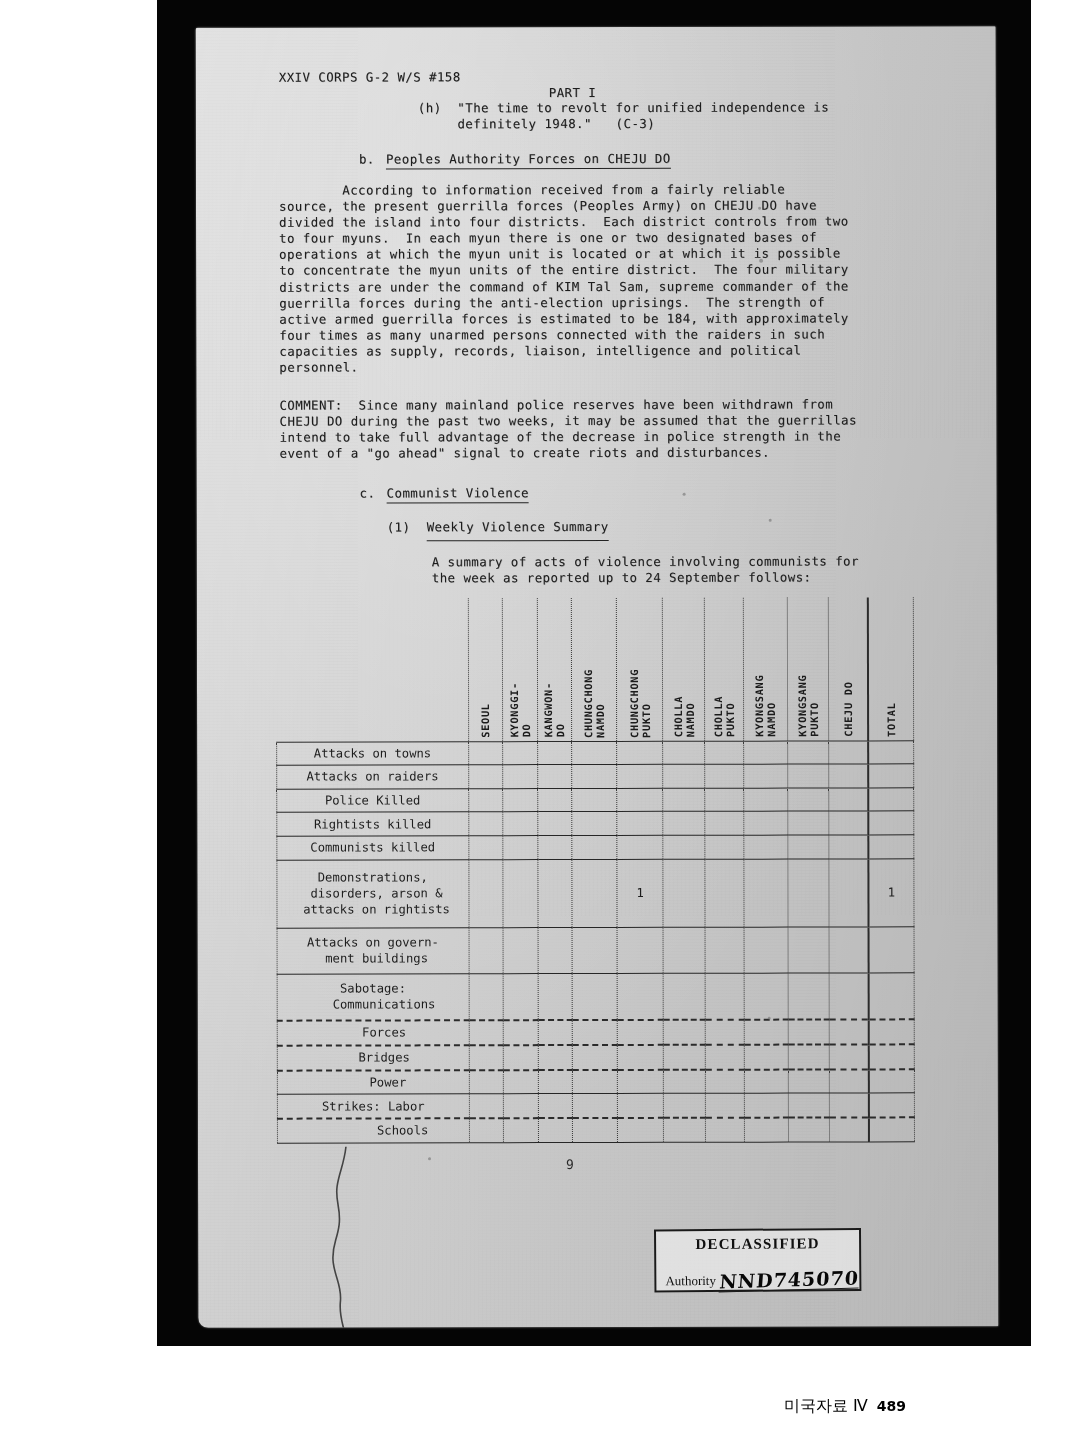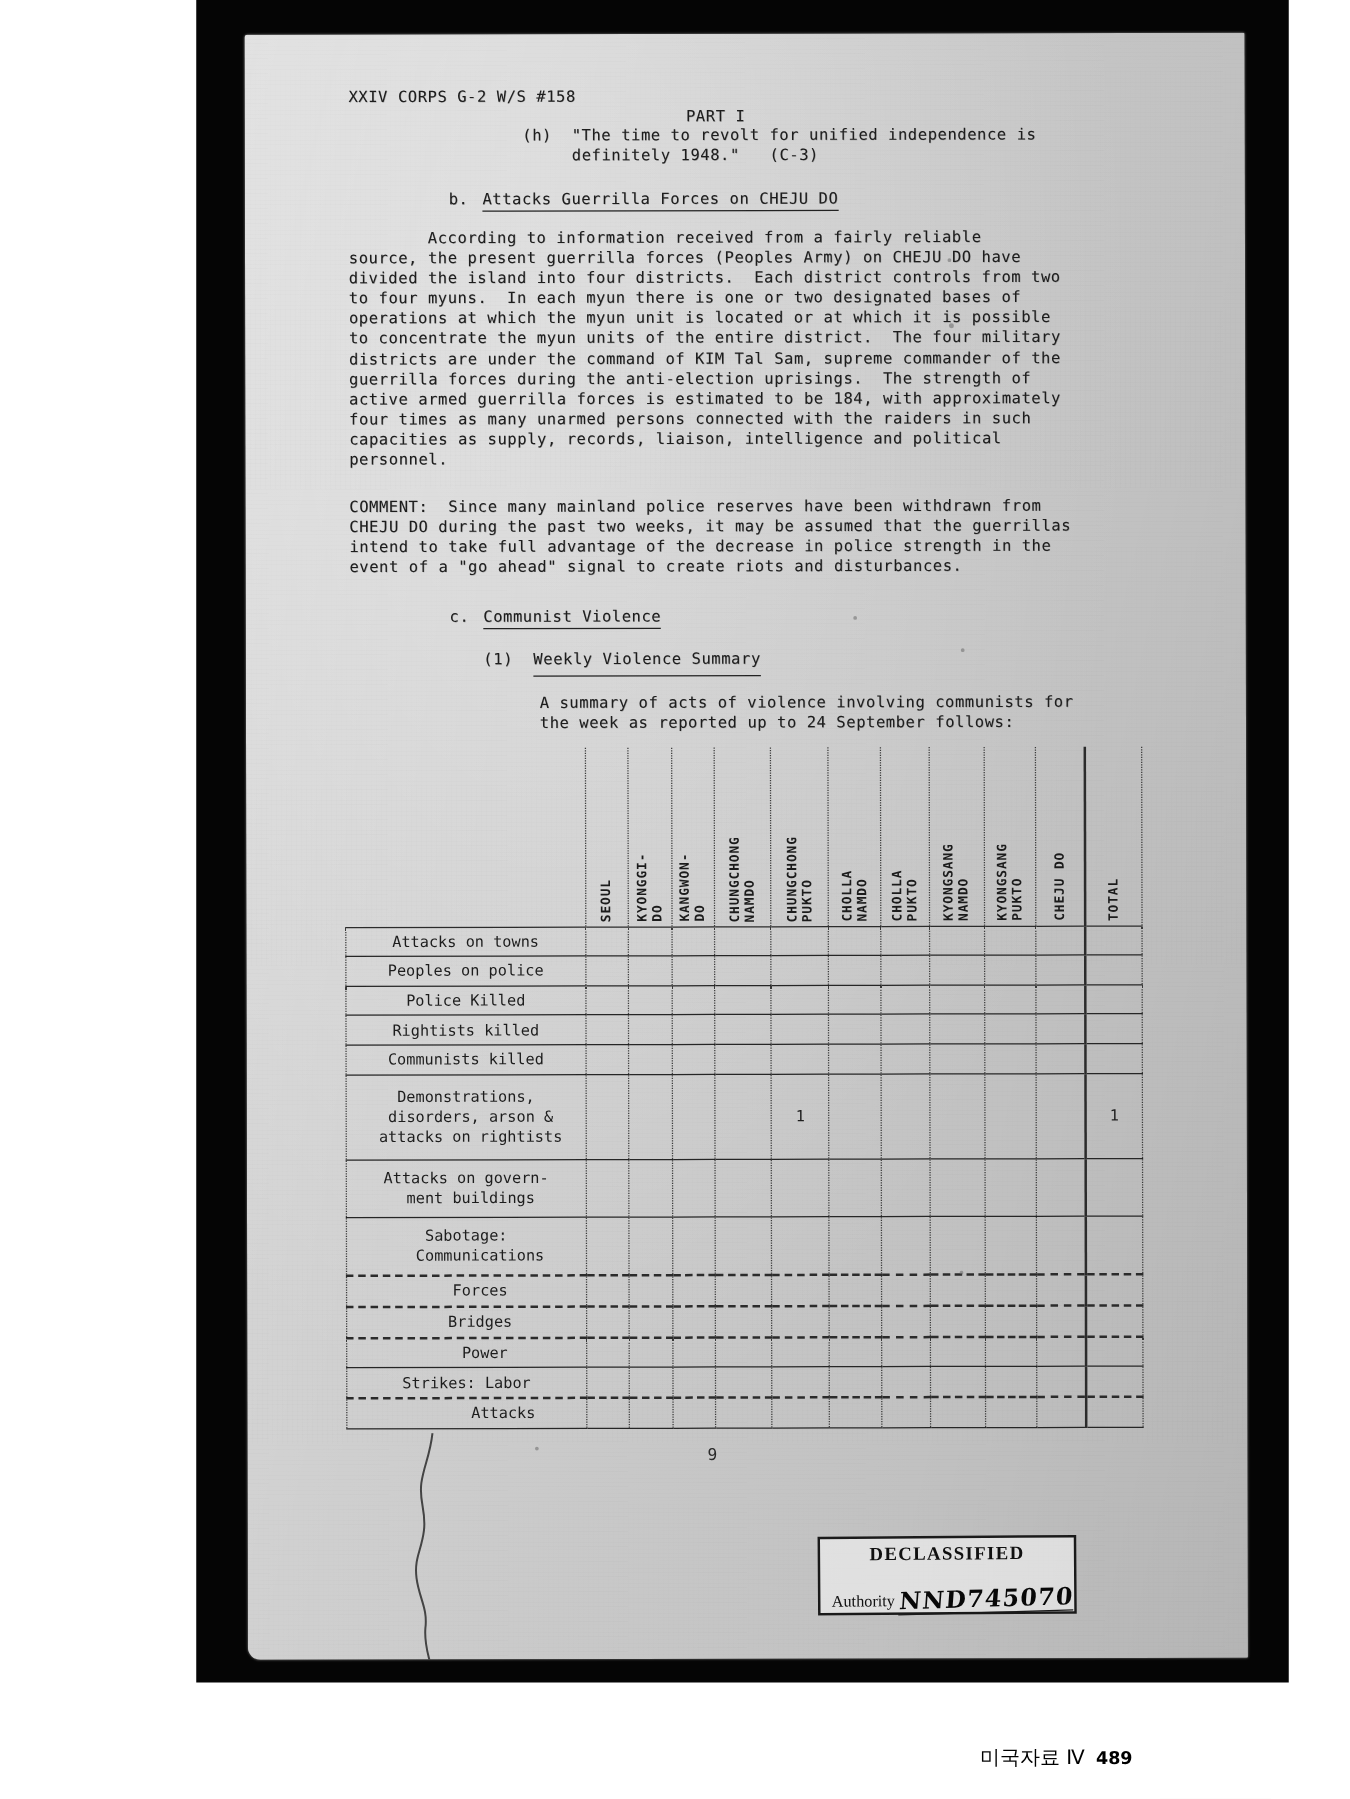--- a/index.html
+++ b/index.html
@@ -211,21 +211,21 @@
 
   <div class="paper">
     <div class="paper-grain"></div>
 
     <div class="typed doc-head">XXIV CORPS G-2 W/S #158</div>
     <div class="typed part-label">PART I</div>
     <div class="typed quote-block">(h)  "The time to revolt for unified independence is
      definitely 1948."   (C-3)</div>
 
     <div class="typed sec-b-letter">b.</div>
-    <div class="typed sec-b-title">Attacks Guerrilla Forces on CHEJU DO</div>
+    <div class="typed sec-b-title">Peoples Authority Forces on CHEJU DO</div>
 
     <div class="typed body-para">        According to information received from a fairly reliable
 source, the present guerrilla forces (Peoples Army) on CHEJU DO have
 divided the island into four districts.  Each district controls from two
 to four myuns.  In each myun there is one or two designated bases of
 operations at which the myun unit is located or at which it is possible
 to concentrate the myun units of the entire district.  The four military
 districts are under the command of KIM Tal Sam, supreme commander of the
 guerrilla forces during the anti-election uprisings.  The strength of
 active armed guerrilla forces is estimated to be 184, with approximately
@@ -316,21 +316,21 @@
               <td></td>
               <td></td>
               <td></td>
               <td></td>
               <td></td>
               <td></td>
               <td></td>
               <td class="total-col"></td>
             </tr>
             <tr class="solid-top">
-              <td class="rowlabel">Peoples on police</td>
+              <td class="rowlabel">Attacks on raiders</td>
               <td></td>
               <td></td>
               <td></td>
               <td></td>
               <td></td>
               <td></td>
               <td></td>
               <td></td>
               <td></td>
               <td></td>
@@ -474,21 +474,21 @@
               <td></td>
               <td></td>
               <td></td>
               <td></td>
               <td></td>
               <td></td>
               <td></td>
               <td class="total-col"></td>
             </tr>
             <tr class="dash-top last-row">
-              <td class="rowlabel">        Attacks</td>
+              <td class="rowlabel">        Schools</td>
               <td></td>
               <td></td>
               <td></td>
               <td></td>
               <td></td>
               <td></td>
               <td></td>
               <td></td>
               <td></td>
               <td></td>

